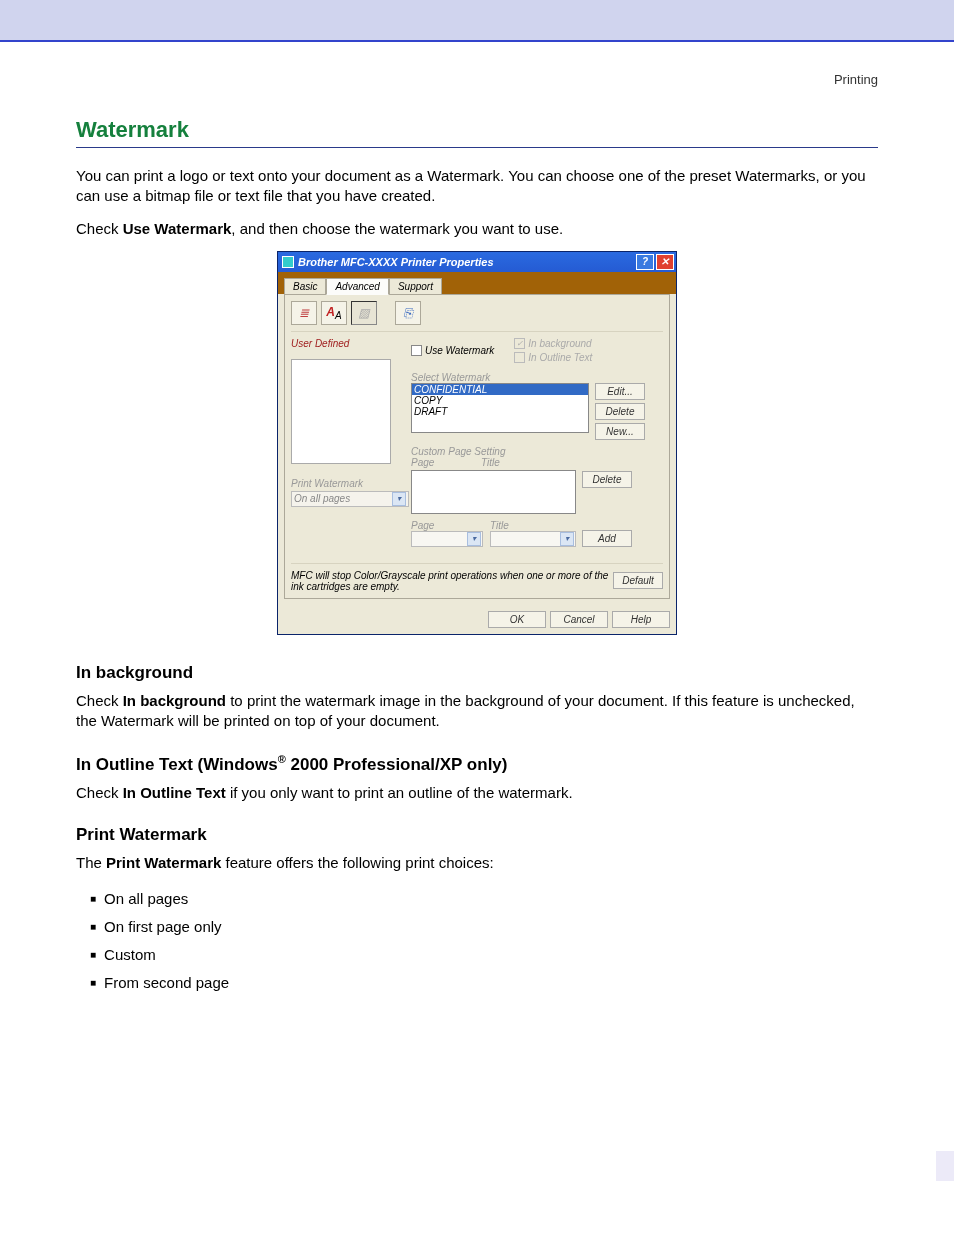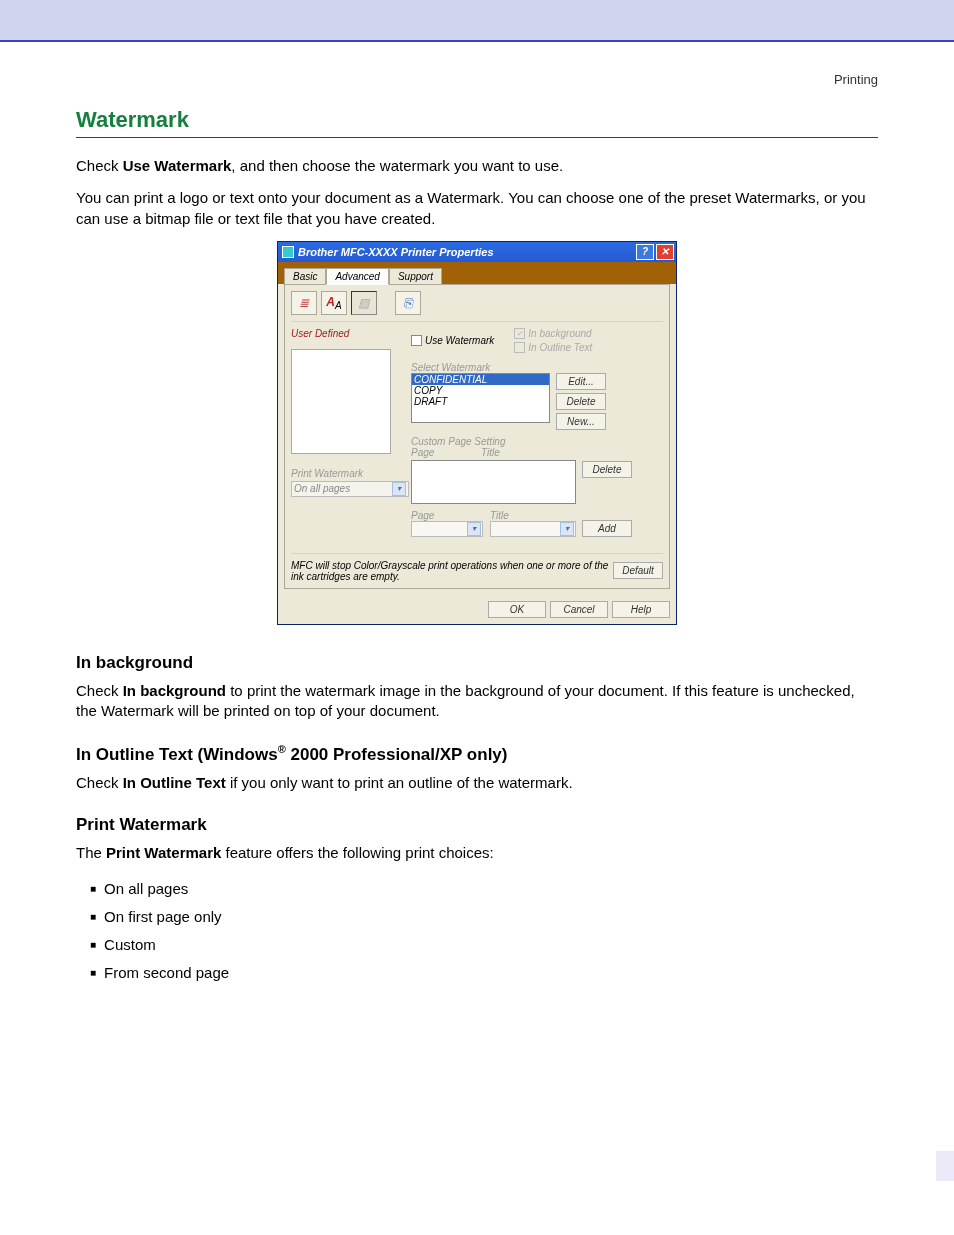--- a/index.html
+++ b/index.html
@@ -15,21 +15,21 @@
     background: #d0d4ee;
     border-bottom: 2px solid #3344cc;
   }
   .page {
     padding: 30px 76px 40px 76px;
   }
   .breadcrumb {
     text-align: right;
     font-size: 13px;
     color: #333;
-    margin-bottom: 20px;
+    margin-bottom: 30px;
   }
   h1.section-title {
     font-size: 22px;
     color: #15803d;
     font-weight: bold;
     padding-bottom: 4px;
     border-bottom: 1px solid #2a3a8a;
     margin-bottom: 18px;
   }
   .body-text {
@@ -156,21 +156,21 @@
     width: 11px; height: 11px;
     border: 1px solid #888;
     background: #fff;
     display: inline-flex; align-items: center; justify-content: center;
     font-size: 8px; color: #49a049;
   }
   .xp-checkbox.disabled { background: #ece9d8; border-color: #bbb; color: #aaa; }
   .xp-chk-label { color: #000; }
   .xp-chk-label.disabled { color: #aaa; }
   .xp-listbox {
-    width: 139px; height: 50px;
+    width: 178px; height: 50px;
     border: 1px solid #888;
     background: #fff;
     font-size: 10px;
   }
   .xp-listbox .sel { background: #316ac5; color: #fff; padding: 0 2px; }
   .xp-listbox .item { padding: 0 2px; color: #000; }
   .xp-small-btn {
     height: 17px;
     border: 1px solid #aaa;
     border-radius: 0;
@@ -244,25 +244,25 @@
 </head>
 <body>
 
 <div class="topbar"></div>
 
 <div class="page">
   <div class="breadcrumb">Printing</div>
 
   <h1 class="section-title">Watermark</h1>
 
+  <p class="body-text">You can print a logo or text onto your document as a Watermark. You can choose one of the preset Watermarks, or you can use a bitmap file or text file that you have created.</p>
+
   <p class="body-text">
     <span>Check </span><span class="bold">Use Watermark</span><span>, and then choose the watermark you want to use.</span>
   </p>
-
-  <p class="body-text">You can print a logo or text onto your document as a Watermark. You can choose one of the preset Watermarks, or you can use a bitmap file or text file that you have created.</p>
 
   <div class="screenshot-wrap">
     <div class="xp-dialog">
       <div class="xp-titlebar">
         <div class="xp-title-icon"></div>
         <div class="xp-title-text">Brother MFC-XXXX Printer Properties</div>
         <div class="xp-title-btn xp-title-help">?</div>
         <div class="xp-title-btn xp-title-close">✕</div>
       </div>
       <div class="xp-tabs">

